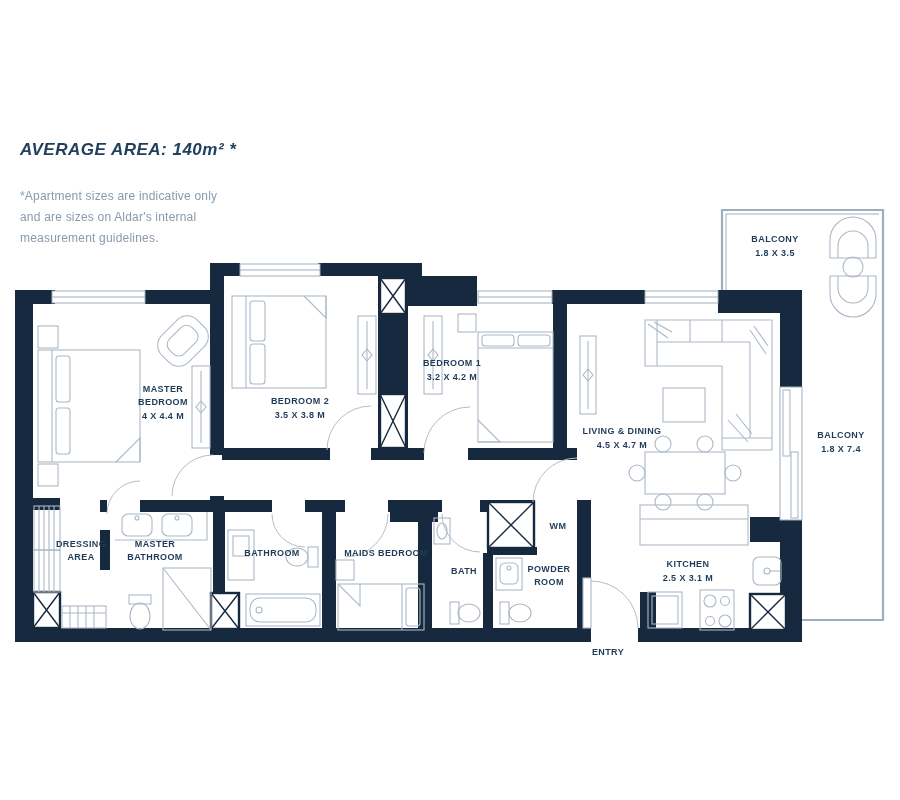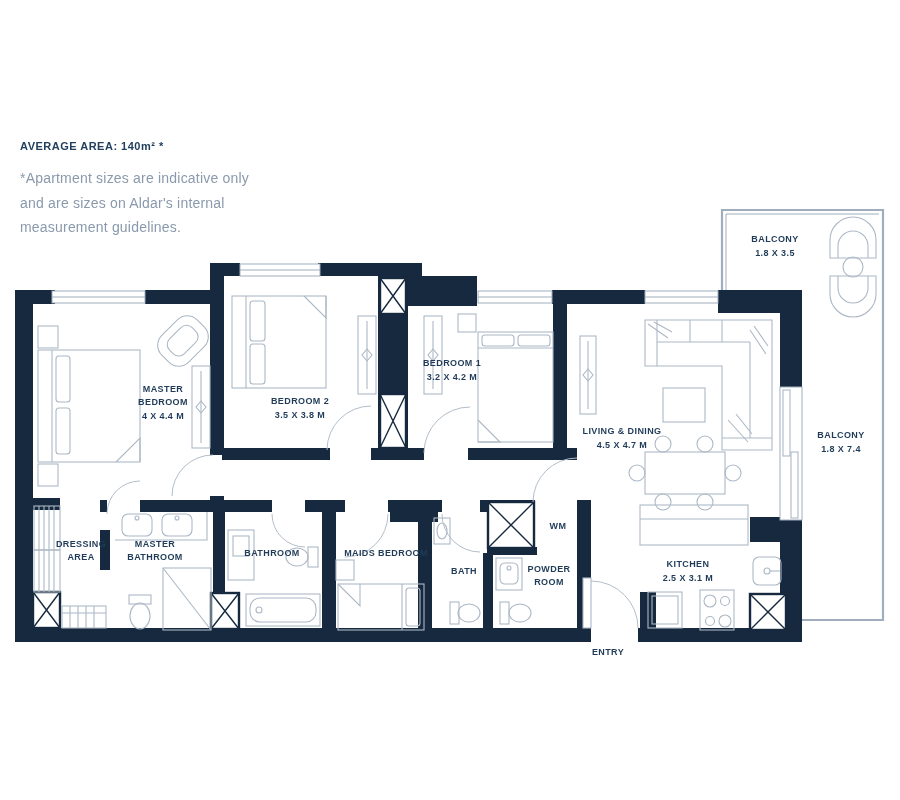--- a/index.html
+++ b/index.html
@@ -1,20 +1,20 @@
 <!DOCTYPE html>
 <html><head>
 <meta charset="utf-8">
 <style>
   html,body{margin:0;padding:0;background:#ffffff;}
   .stage{position:relative;width:900px;height:800px;background:#ffffff;overflow:hidden;
          font-family:"Liberation Sans", sans-serif;}
   .header{position:absolute;left:20px;top:140px;}
-  .title{font-size:11px;font-weight:700;letter-spacing:.5px;color:#22405e;}
-  .disclaimer{margin-top:14px;font-size:14px;line-height:1.75;letter-spacing:.2px;color:#8a99ac;}
+  .title{font-size:17px;font-weight:700;letter-spacing:.5px;color:#22405e;font-style:italic;}
+  .disclaimer{margin-top:26px;font-size:12px;line-height:1.75;letter-spacing:.2px;color:#8a99ac;}
   svg{position:absolute;left:0;top:0;}
   .wall{fill:#16293e;stroke:none;}
   .furn{fill:none;stroke:#acb8c5;stroke-width:1.1;}
   .furnw{fill:#ffffff;stroke:#acb8c5;stroke-width:1.1;}
   .thin{fill:none;stroke:#9fadbc;stroke-width:1;}
   .balc{fill:none;stroke:#9fadbc;stroke-width:2.2;}
   .win{fill:#ffffff;stroke:#9fadbc;stroke-width:1;}
   .door{fill:none;stroke:#b3bec9;stroke-width:1;}
   .shaft{fill:#ffffff;stroke:#16293e;stroke-width:2.4;}
   .shx{fill:none;stroke:#16293e;stroke-width:1.4;}

